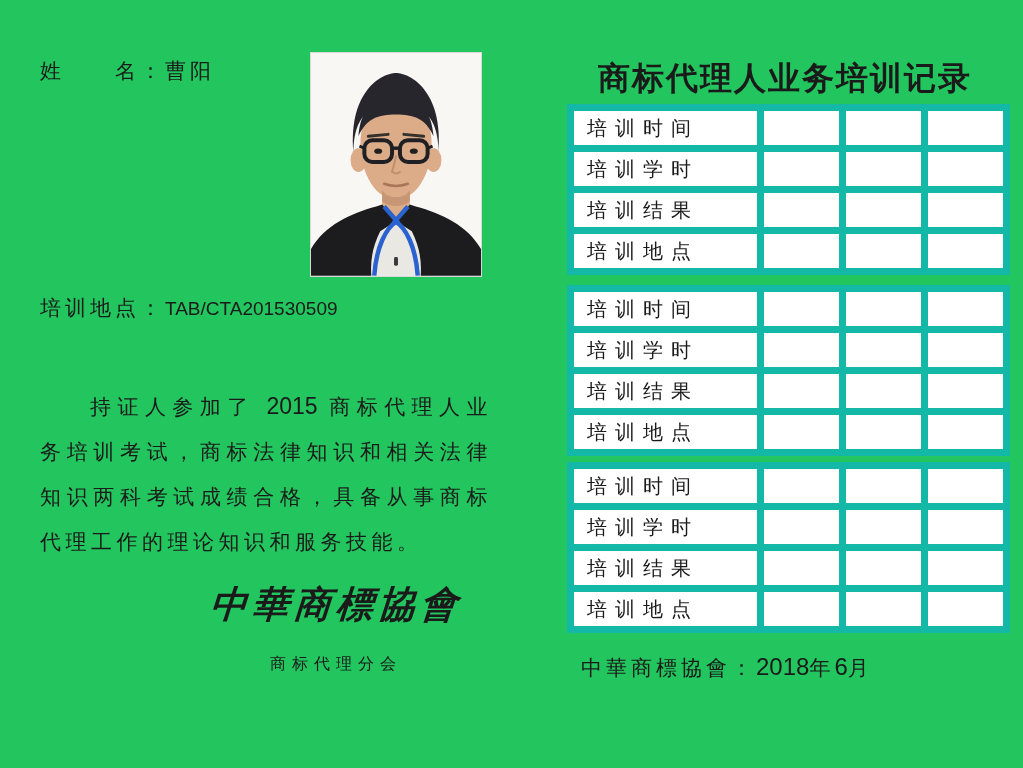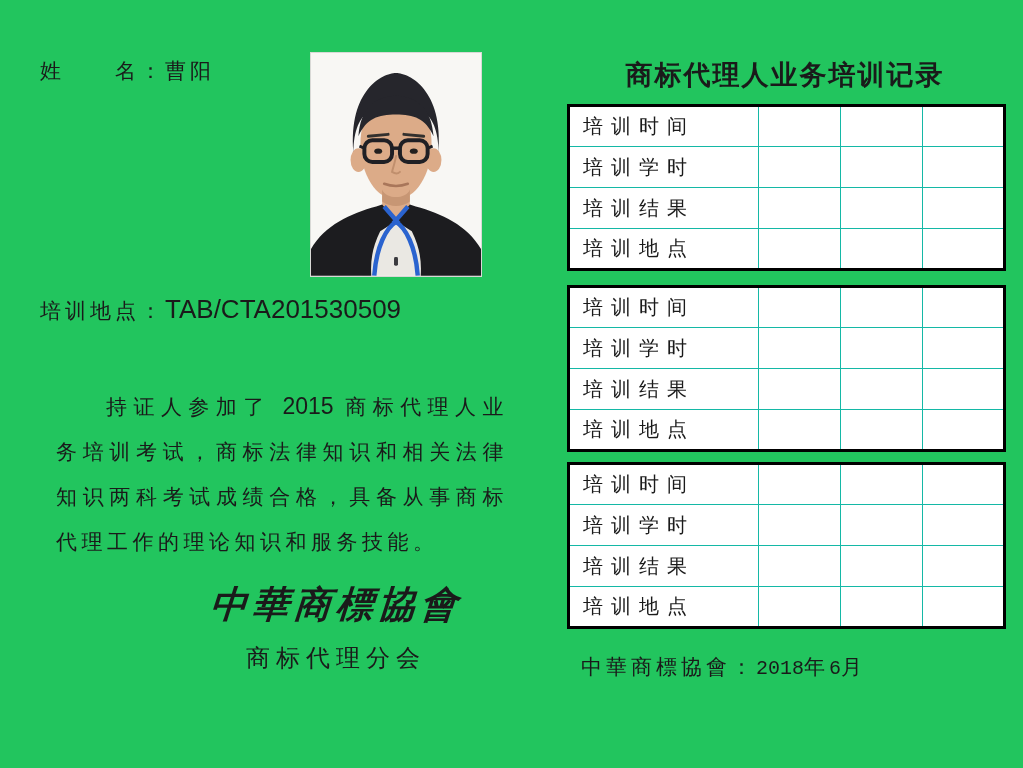--- a/index.html
+++ b/index.html
@@ -7,77 +7,77 @@
   .page {
     position: relative;
     width: 1023px;
     height: 768px;
     background: #22c55e;
     font-family: "Liberation Serif", "DejaVu Serif", serif;
     color: #1a1a1a;
     overflow: hidden;
   }
   .field { position: absolute; font-size: 21px; letter-spacing: 4px; white-space: nowrap; }
-  .field .lat { font-family: "Liberation Sans", "DejaVu Sans", sans-serif; font-size: 26px; letter-spacing: 0; }
+  .field .lat { font-family: "Liberation Sans", "DejaVu Sans", sans-serif; font-size: 19px; letter-spacing: 0; }
   .name-field   { left: 40px; top: 57px; }
   .gender-field { left: 40px; top: 180px; }
   .cert-field   { left: 40px; top: 294px; }
 
   .photo-frame {
     position: absolute; left: 310px; top: 52px;
     width: 172px; height: 225px;
     border: 1px solid #d9d9d6;
     background: #f8f7f4;
     overflow: hidden;
   }
   .photo-frame svg { display: block; width: 100%; height: 100%; }
 
   .statement {
-    position: absolute; left: 56px; top: 384px; width: 452px;
+    position: absolute; left: 40px; top: 384px; width: 452px;
     font-size: 21px; line-height: 45px;
     letter-spacing: 4.5px;
     text-align: justify;
     text-indent: 50px;
   }
   .statement .lat { font-family: "Liberation Sans", "DejaVu Sans", sans-serif; font-size: 23px; letter-spacing: 0; }
 
   .seal { position: absolute; left: 186px; top: 580px; width: 300px; text-align: center; }
   .seal-script {
     font-size: 37px; font-weight: bold; font-style: italic;
     letter-spacing: 5px; white-space: nowrap;
     transform: skewX(-4deg);
     font-family: "Liberation Serif", "DejaVu Serif", serif;
   }
-  .seal-branch { margin-top: 12px; font-size: 24px; letter-spacing: 6px; }
+  .seal-branch { margin-top: 24px; font-size: 16px; letter-spacing: 6px; }
 
   .record-title {
     position: absolute; left: 567px; top: 57px; width: 436px;
-    text-align: center; font-weight: bold; font-size: 27px; letter-spacing: 2px;
+    text-align: center; font-weight: bold; font-size: 32px; letter-spacing: 2px;
     font-family: "Liberation Sans", "DejaVu Sans", sans-serif;
   }
 
   table.train-table {
     position: absolute; left: 567px; width: 436px;
     border-collapse: collapse;
     border: 3px solid #000000;
     table-layout: fixed;
     background: #ffffff;
   }
   table.t1 { top: 104px; }
   table.t2 { top: 285px; }
   table.t3 { top: 462px; }
-  .train-table td { border: 1px solid #14b8a6; height: 41px; margin-left: 20px; }
+  .train-table td { border: 7px solid #14b8a6; height: 41px; margin-left: 20px; }
   .train-table td.lbl {
     width: 190px; font-size: 20px; letter-spacing: 8px;
     padding-left: 13px; font-family: "Liberation Serif", "DejaVu Serif", serif;
   }
   .train-table td.empty { width: 82px; }
 
   .validity { position: absolute; left: 581px; top: 653px; font-size: 21px; letter-spacing: 4px; white-space: nowrap; }
-  .validity .lat { font-family: Liberation Mono, monospace; font-size: 20px; letter-spacing: 0; margin-top: 48px; }
+  .validity .lat { font-family: Liberation Sans, sans-serif; font-size: 24px; letter-spacing: 0; margin-top: 48px; }
 </style>
 </head>
 <body>
 
 <div class="page">
 
   <div class="field name-field">
     <span>姓　　名：</span><span>曹阳</span>
   </div>
 

